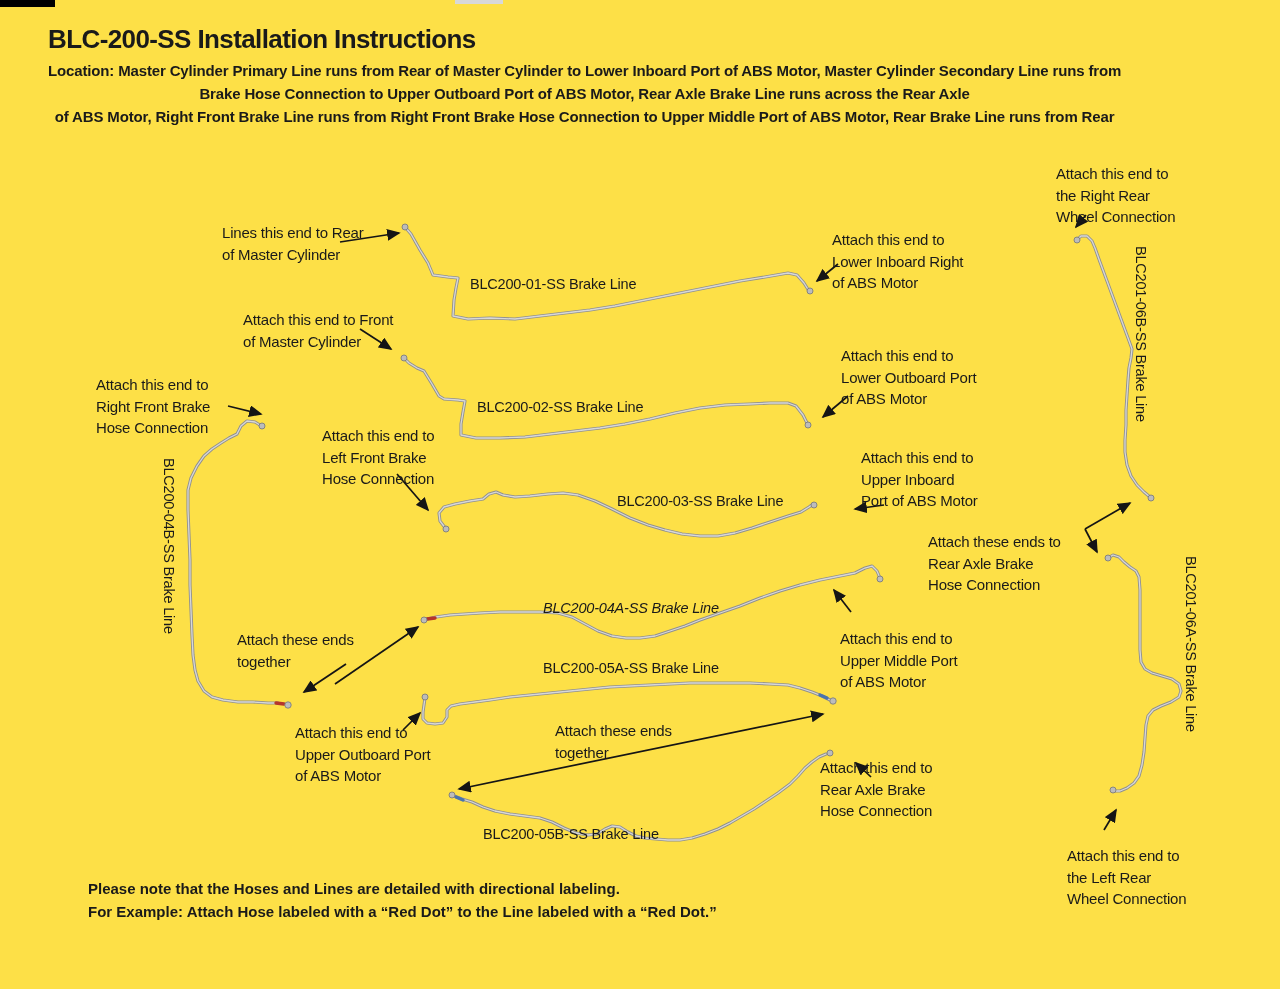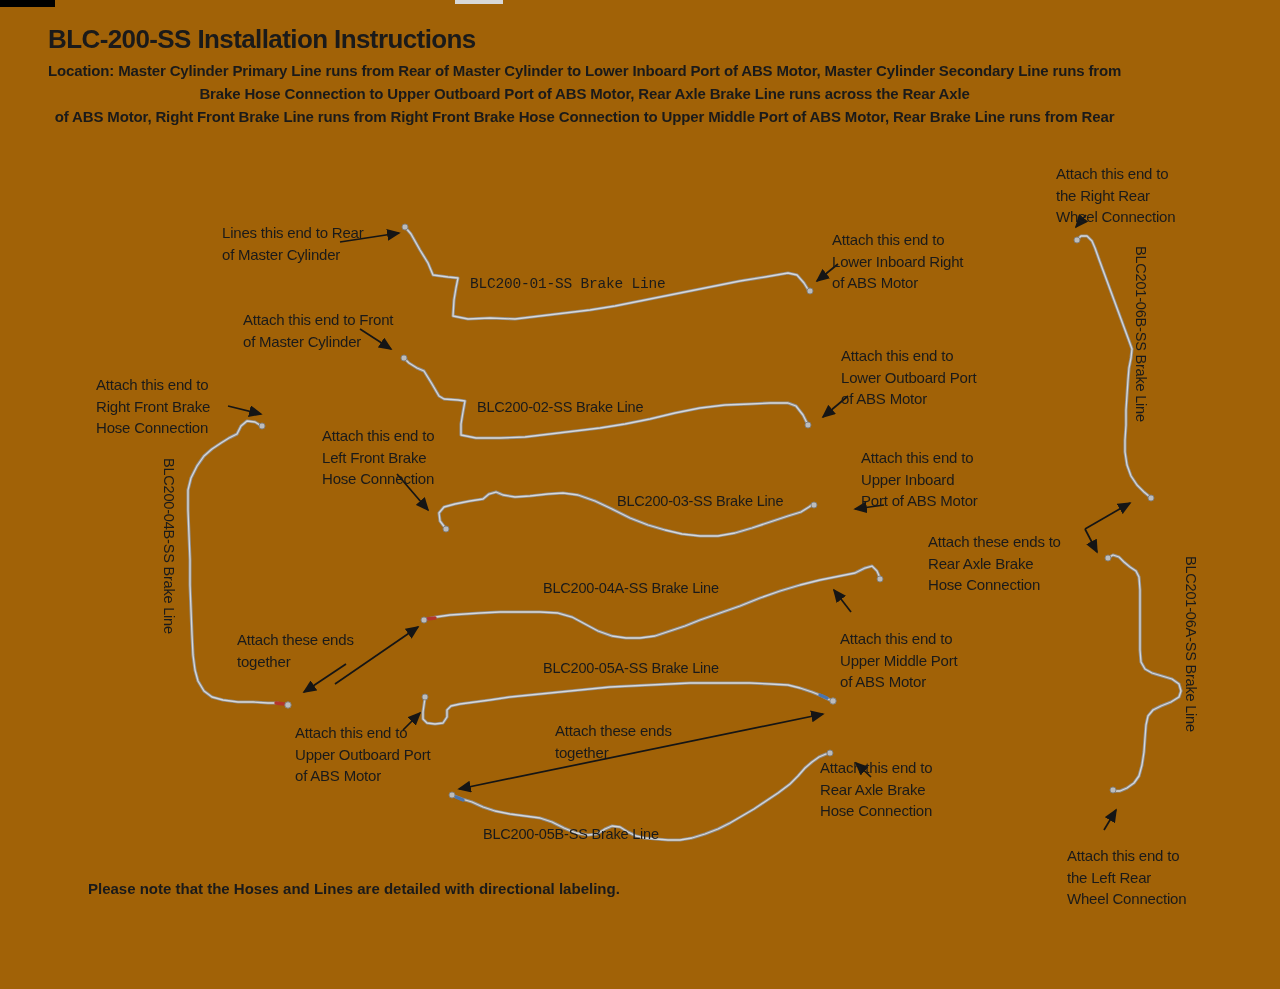--- a/index.html
+++ b/index.html
@@ -1,16 +1,16 @@
 <!DOCTYPE html>
 <html><head>
 <meta charset="utf-8">
 <style>
   html,body{margin:0;padding:0;background:#ffffff;}
-  .page{position:relative;width:1280px;height:989px;background:#a16207;overflow:hidden;
+  .page{position:relative;width:1280px;height:989px;background:#fde047;overflow:hidden;
         font-family:"Liberation Sans",sans-serif;color:#1a1a1a;}
   .title{position:absolute;left:48px;top:24px;font-size:26px;font-weight:bold;letter-spacing:-0.6px;white-space:nowrap;}
   .loc{position:absolute;left:48px;top:59px;font-size:15px;font-weight:bold;line-height:23px;letter-spacing:-0.15px;}
   .loc div{white-space:nowrap;text-align:center;}
   .intro{position:absolute;left:48px;top:177px;font-size:15px;font-weight:bold;white-space:nowrap;}
   .note{position:absolute;left:88px;top:877px;font-size:15px;font-weight:bold;line-height:23px;}
   .note div{white-space:nowrap;}
   .ann{position:absolute;font-size:15px;line-height:21.5px;letter-spacing:-0.2px;margin-top:11px;}
   .ann div{white-space:nowrap;}
   .line-label{position:absolute;font-size:14.5px;letter-spacing:-0.2px;white-space:nowrap;}
@@ -135,24 +135,24 @@
       <line class="arr" x1="346" y1="664" x2="304" y2="692" marker-end="url(#ah)"></line>
       <line class="arr" x1="335" y1="684" x2="418" y2="627" marker-end="url(#ah)"></line>
       <line class="arr" x1="403" y1="730" x2="420" y2="713" marker-end="url(#ah)"></line>
       <line class="arr" x1="459" y1="789" x2="823" y2="714" marker-start="url(#ah)" marker-end="url(#ah)"></line>
       <line class="arr" x1="871" y1="777" x2="856" y2="763" marker-end="url(#ah)"></line>
       <line class="arr" x1="1104" y1="830" x2="1116" y2="810" marker-end="url(#ah)"></line>
       <line class="arr" x1="1086" y1="215" x2="1076" y2="227" marker-end="url(#ah)"></line>
     </g>
   </svg>
 
-  <div class="line-label" style="left:470px;top:276px;font-family:Liberation Mono, monospace;">BLC200-01-SS Brake Line</div>
+  <div class="line-label" style="left:470px;top:276px;">BLC200-01-SS Brake Line</div>
   <div class="line-label" style="left:477px;top:399px;">BLC200-02-SS Brake Line</div>
   <div class="line-label" style="left:617px;top:493px;">BLC200-03-SS Brake Line</div>
-  <div class="line-label" style="left:543px;top:580px;">BLC200-04A-SS Brake Line</div>
+  <div class="line-label" style="left:543px;top:600px;font-style:italic;">BLC200-04A-SS Brake Line</div>
   <div class="line-label" style="left:543px;top:660px;text-align:right;">BLC200-05A-SS Brake Line</div>
   <div class="line-label" style="left:483px;top:826px;">BLC200-05B-SS Brake Line</div>
 
   <div class="vlabel" style="left:161px;top:458px;">BLC200-04B-SS Brake Line</div>
   <div class="vlabel" style="left:1133px;top:246px;">BLC201-06B-SS Brake Line</div>
   <div class="vlabel" style="left:1183px;top:556px;">BLC201-06A-SS Brake Line</div>
 
   <div class="ann" style="left:222px;top:211px;">
     <div>Lines this end to Rear</div>
     <div>of Master Cylinder</div>
@@ -220,15 +220,16 @@
     <div>Wheel Connection</div>
   </div>
   <div class="ann" style="left:1067px;top:834px;">
     <div>Attach this end to</div>
     <div>the Left Rear</div>
     <div>Wheel Connection</div>
   </div>
 
   <div class="note">
     <div>Please note that the Hoses and Lines are detailed with directional labeling.</div>
+    <div>For Example: Attach Hose labeled with a “Red Dot” to the Line labeled with a “Red Dot.”</div>
   </div>
 
 </div>
 
 </body></html>

